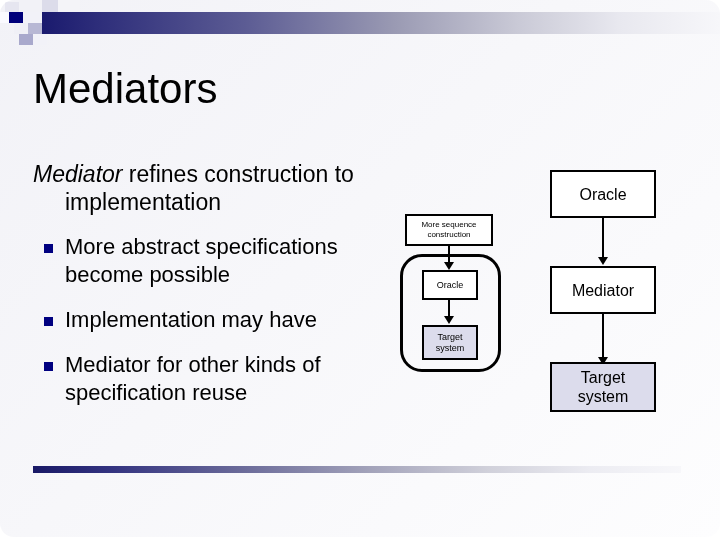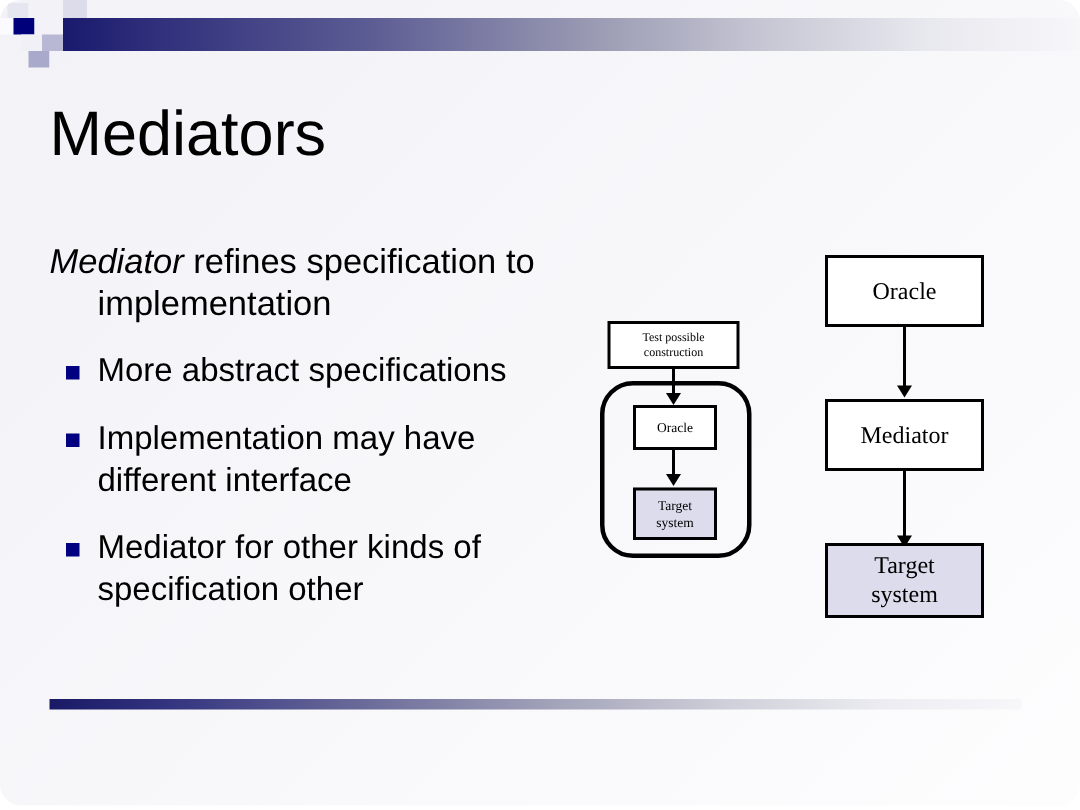--- a/index.html
+++ b/index.html
@@ -121,21 +121,20 @@
   .dbox {
     position: absolute;
     border: 2px solid #000000;
     background: #ffffff;
     box-sizing: border-box;
     display: flex;
     align-items: center;
     justify-content: center;
     text-align: center;
     color: #000000;
-    font-family: Liberation Serif, serif;
   }
   .dbox.fill {
     background: #dcdcec;
     align-items: center;
   }
   .arrow-line {
     position: absolute;
     width: 2px;
     background: #000000;
   }
@@ -192,47 +191,47 @@
       <div class="deco" style="left: 42px; top: 12px; width: 16px; height: 11px; background: rgb(200, 200, 220);"></div>
     </div>
 
   <div id="top-band"></div>
 
   <div id="title">Mediators</div>
 
   <div id="body-block">
 
     <div class="lvl1">
-      <span class="ital">Mediator</span><span> refines specification to</span>
+      <span class="ital">Mediator</span><span> refines construction to</span>
       <span class="cont">implementation</span>
     </div>
 
     <div class="lvl2">
       <span class="bullet-sq"></span>
       <span class="txt">More abstract specifications</span>
+      <span class="txt">become possible</span>
     </div>
 
     <div class="lvl2">
       <span class="bullet-sq"></span>
       <span class="txt">Implementation may have</span>
-      <span class="txt">different interface</span>
     </div>
 
 
     <div class="lvl2">
       <span class="bullet-sq"></span>
       <span class="txt">Mediator for other kinds of</span>
-      <span class="txt">specification other</span>
+      <span class="txt">specification reuse</span>
     </div>
 
   </div>
 
   <div class="dbox small-txt" style="left:405px; top:214px; width:88px; height:32px;">
     <div>
-      <span>Test possible</span><br>
+      <span>More sequence</span><br>
       <span>construction</span>
     </div>
   </div>
 
   <div class="arrow-line" style="left:448px; top:246px; height:17px;"></div>
   <div class="arrow-head" style="left:444px; top:262px;"></div>
 
   <div id="round-container"></div>
 
   <div class="dbox mid-txt" style="left:422px; top:270px; width:56px; height:30px;">

